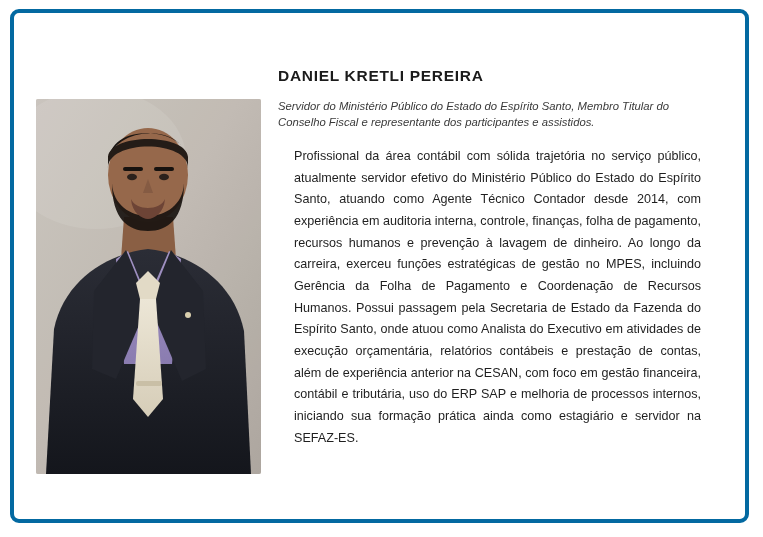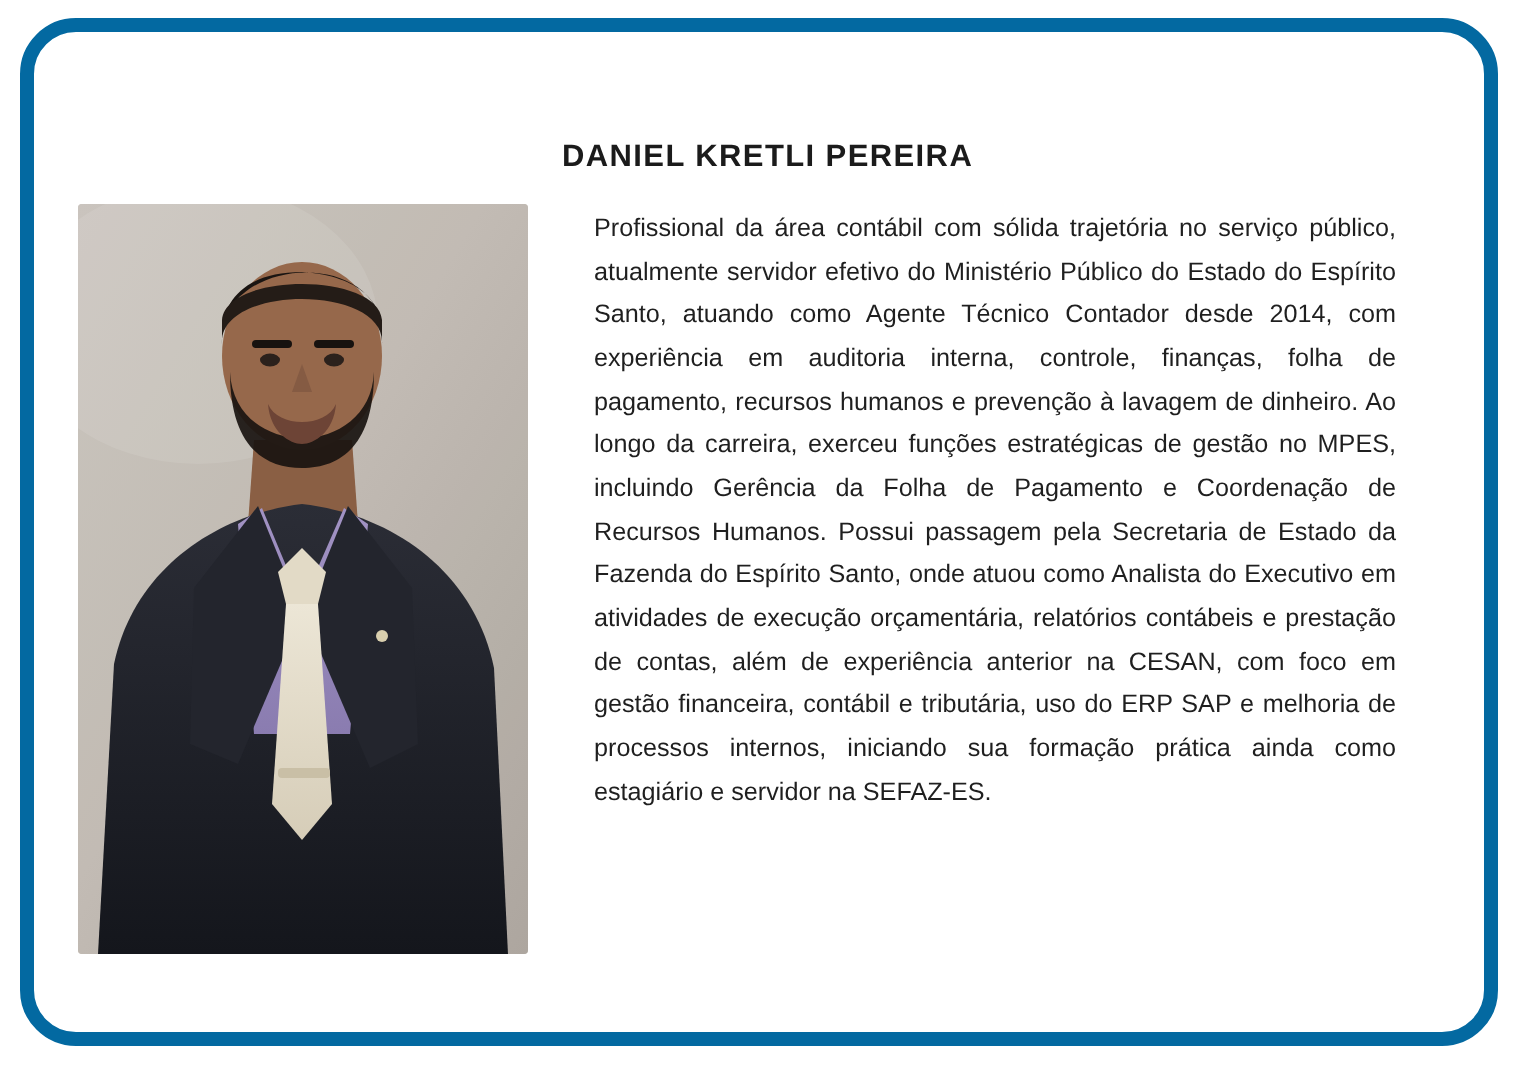--- a/index.html
+++ b/index.html
@@ -13,22 +13,22 @@
     font-family: "Liberation Sans", sans-serif;
     overflow: hidden;
   }
   .card {
     position: absolute;
     left: 10px;
     top: 9px;
     width: 739px;
     height: 514px;
     box-sizing: border-box;
-    border: 7px solid #0369a1;
-    border-radius: 28px;
+    border: 4px solid #0369a1;
+    border-radius: 9px;
     background: #ffffff;
   }
   .card-inner {
     position: absolute;
     left: 0;
     top: 0;
     right: 0;
     bottom: 0;
     display: flex;
     flex-direction: row;
@@ -145,17 +145,18 @@
 
           <path d="M112 80 L107 94 L117 94 Z" fill="#7e5640" opacity="0.7"></path>
 
           <circle cx="152" cy="216" r="3" fill="#d9cfae"></circle>
         </svg>
       </div>
     </div>
 
     <div class="text-col">
       <h1 class="name">DANIEL KRETLI PEREIRA</h1>
+      <p class="role">Servidor do Ministério Público do Estado do Espírito Santo, Membro Titular do Conselho Fiscal e representante dos participantes e assistidos.</p>
       <p class="bio">Profissional da área contábil com sólida trajetória no serviço público, atualmente servidor efetivo do Ministério Público do Estado do Espírito Santo, atuando como Agente Técnico Contador desde 2014, com experiência em auditoria interna, controle, finanças, folha de pagamento, recursos humanos e prevenção à lavagem de dinheiro. Ao longo da carreira, exerceu funções estratégicas de gestão no MPES, incluindo Gerência da Folha de Pagamento e Coordenação de Recursos Humanos. Possui passagem pela Secretaria de Estado da Fazenda do Espírito Santo, onde atuou como Analista do Executivo em atividades de execução orçamentária, relatórios contábeis e prestação de contas, além de experiência anterior na CESAN, com foco em gestão financeira, contábil e tributária, uso do ERP SAP e melhoria de processos internos, iniciando sua formação prática ainda como estagiário e servidor na SEFAZ-ES.</p>
     </div>
 
   </div>
 </div>
 
 </body></html>

